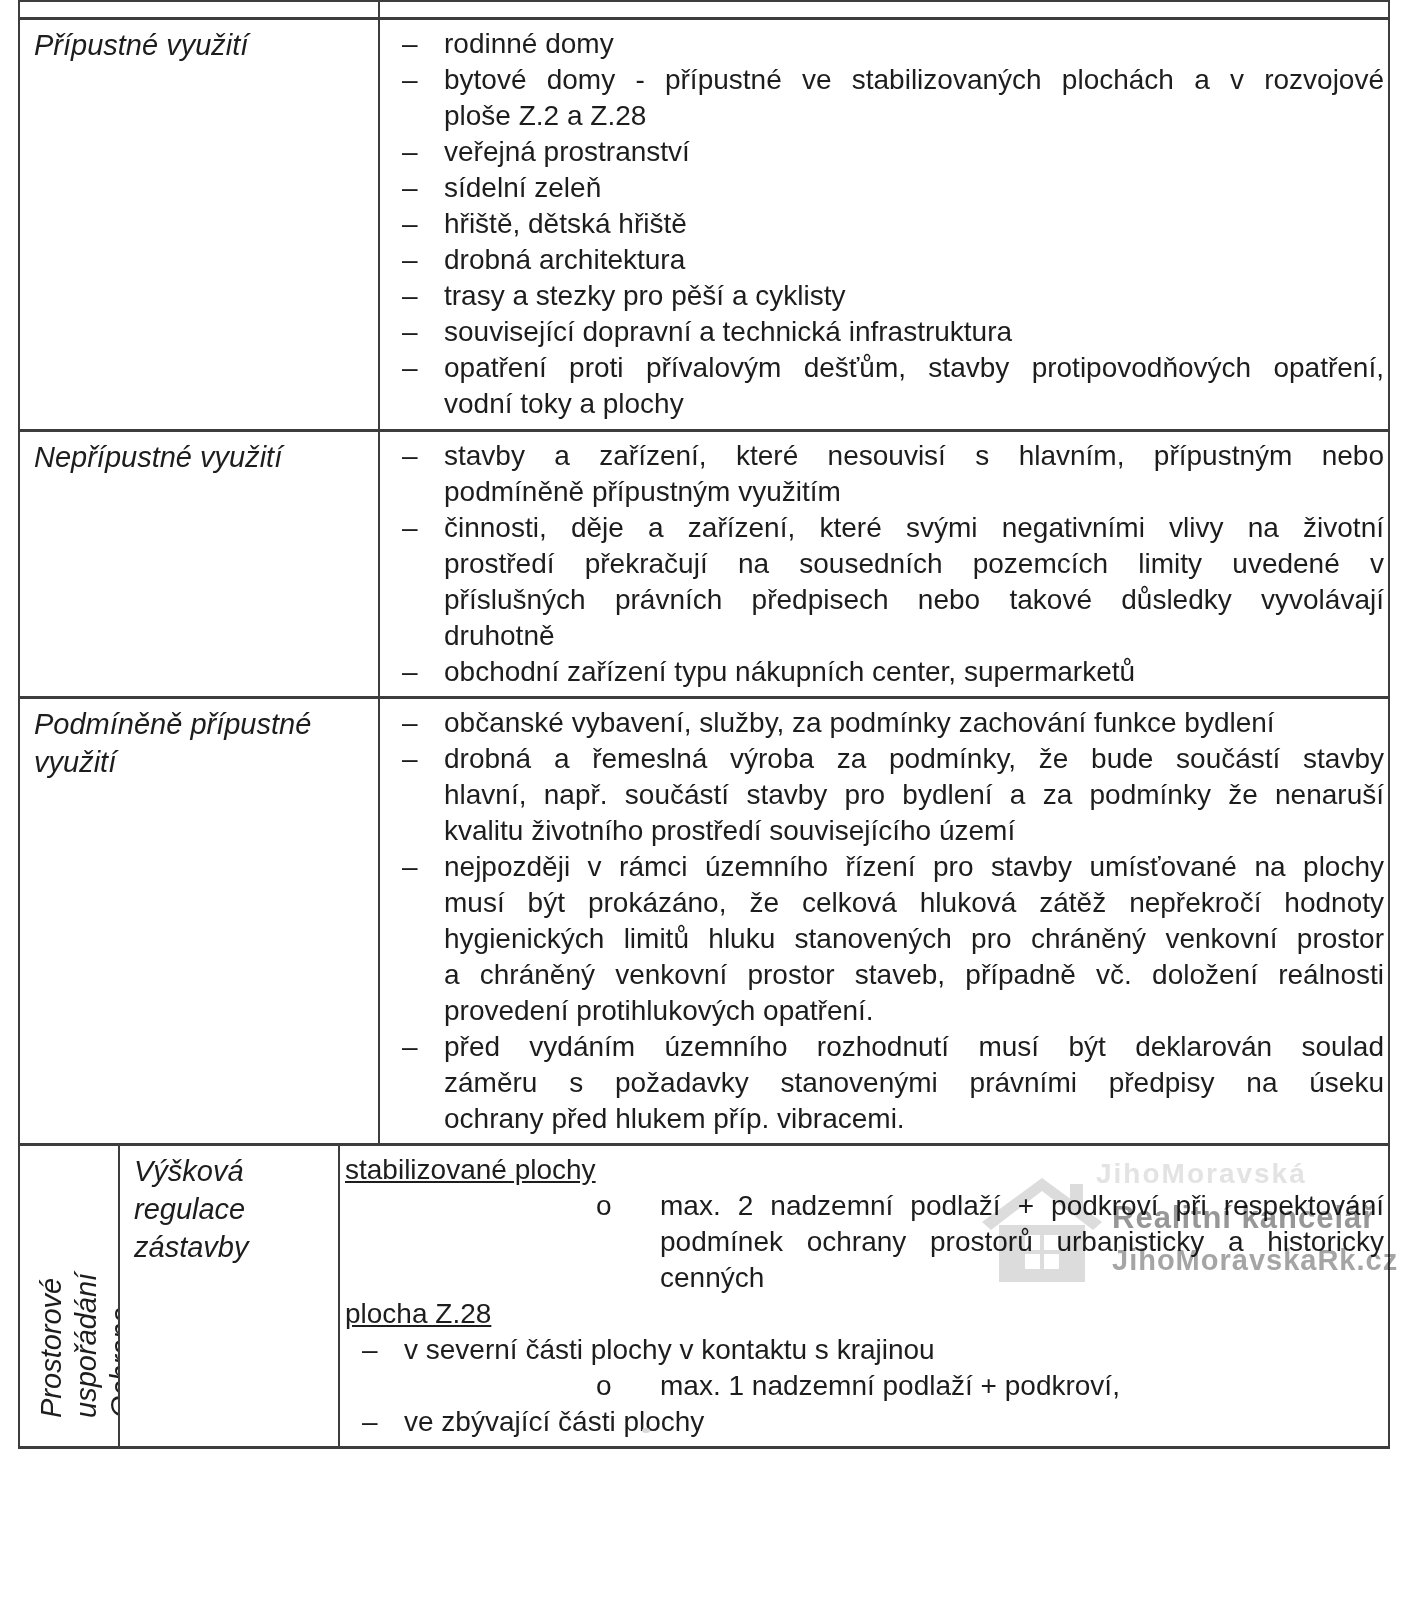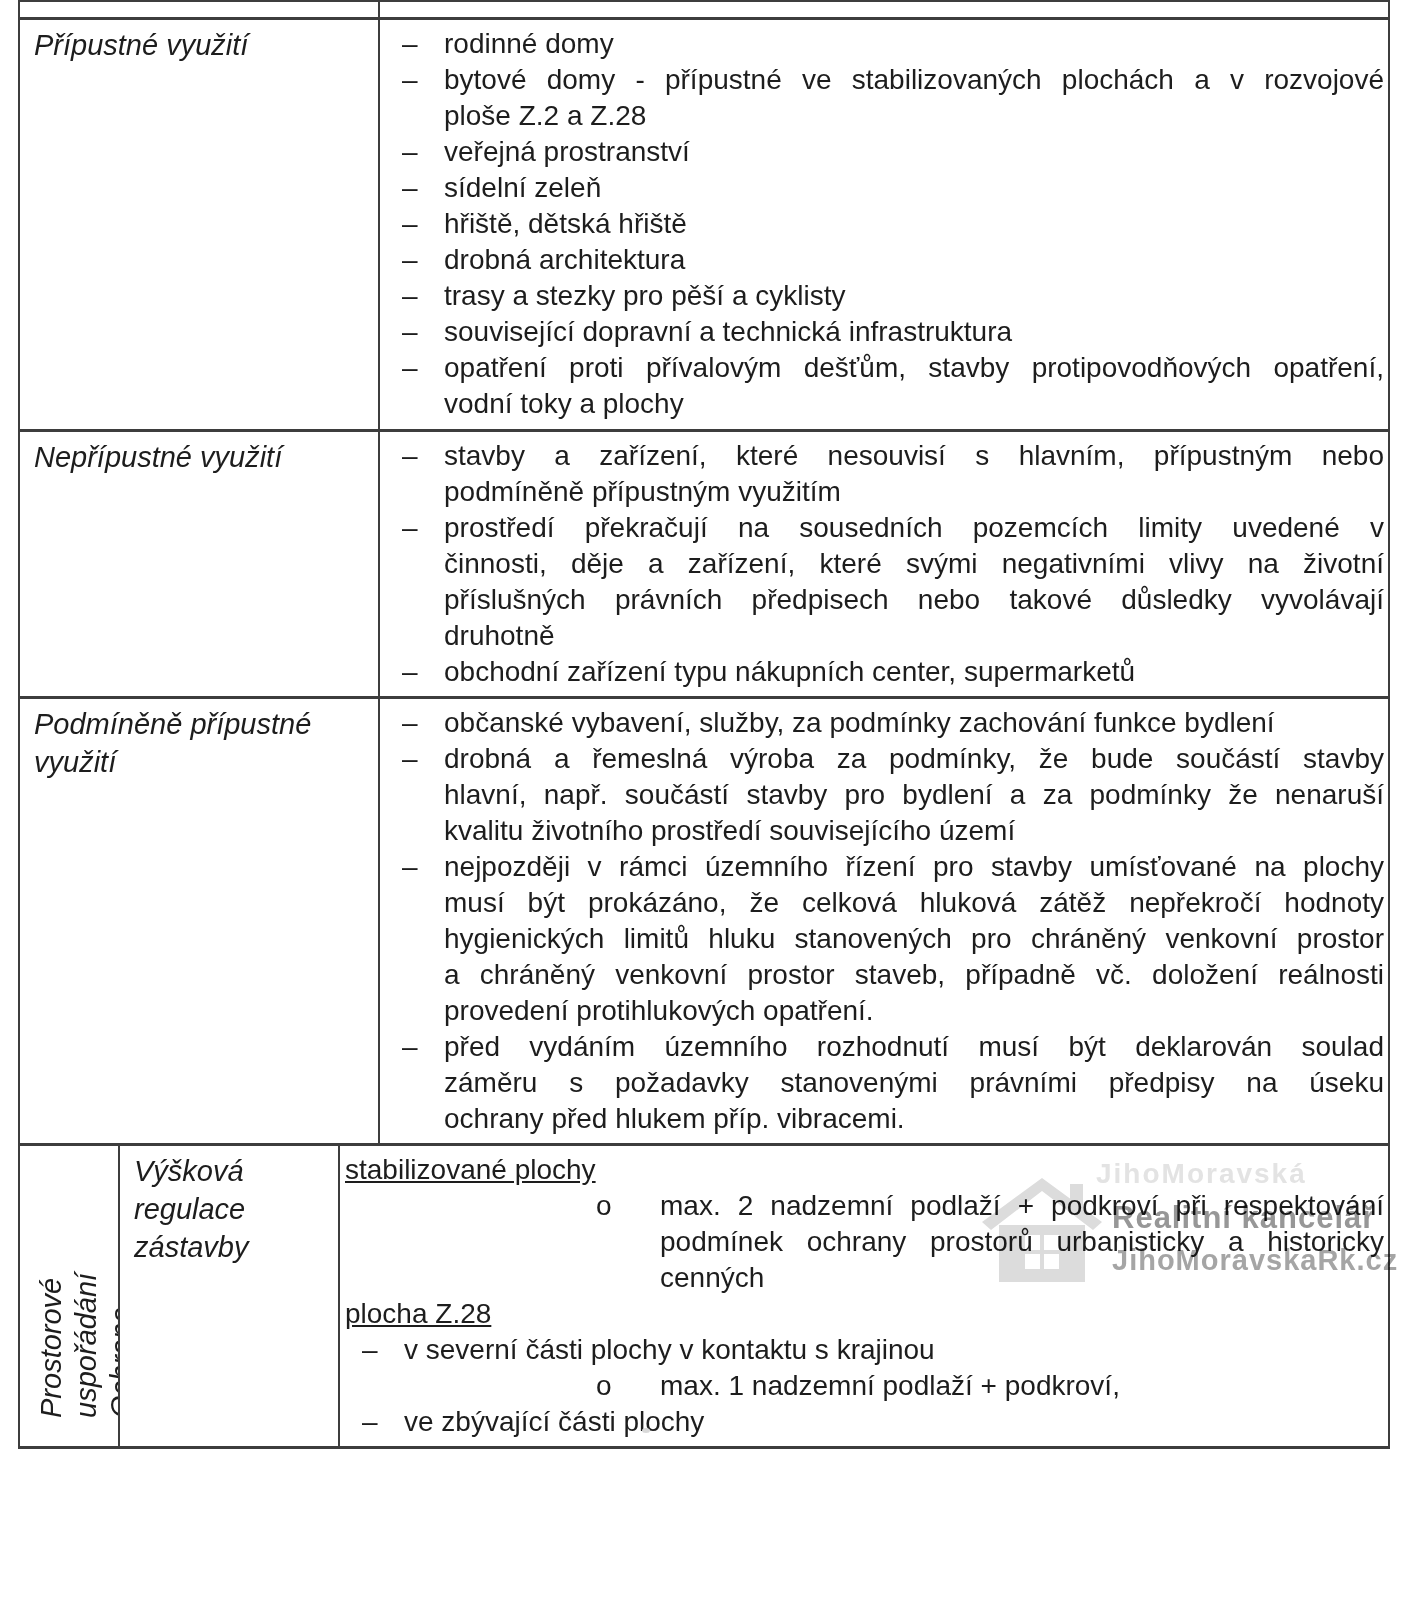--- a/index.html
+++ b/index.html
@@ -130,22 +130,22 @@
           <div class="item dash">
             <span class="bullet">–</span>
             <div class="text">
               <div class="line j">stavby a zařízení, které nesouvisí s hlavním, přípustným nebo</div>
               <div class="line">podmíněně přípustným využitím</div>
             </div>
           </div>
           <div class="item dash">
             <span class="bullet">–</span>
             <div class="text">
+              <div class="line j">činnosti, děje a zařízení, které svými negativními vlivy na životní</div>
               <div class="line j">prostředí překračují na sousedních pozemcích limity uvedené v</div>
-              <div class="line j">činnosti, děje a zařízení, které svými negativními vlivy na životní</div>
               <div class="line j">příslušných právních předpisech nebo takové důsledky vyvolávají</div>
               <div class="line">druhotně</div>
             </div>
           </div>
           <div class="item dash">
             <span class="bullet">–</span>
             <div class="text">
               <div class="line">obchodní zařízení typu nákupních center, supermarketů</div>
             </div>
           </div>

